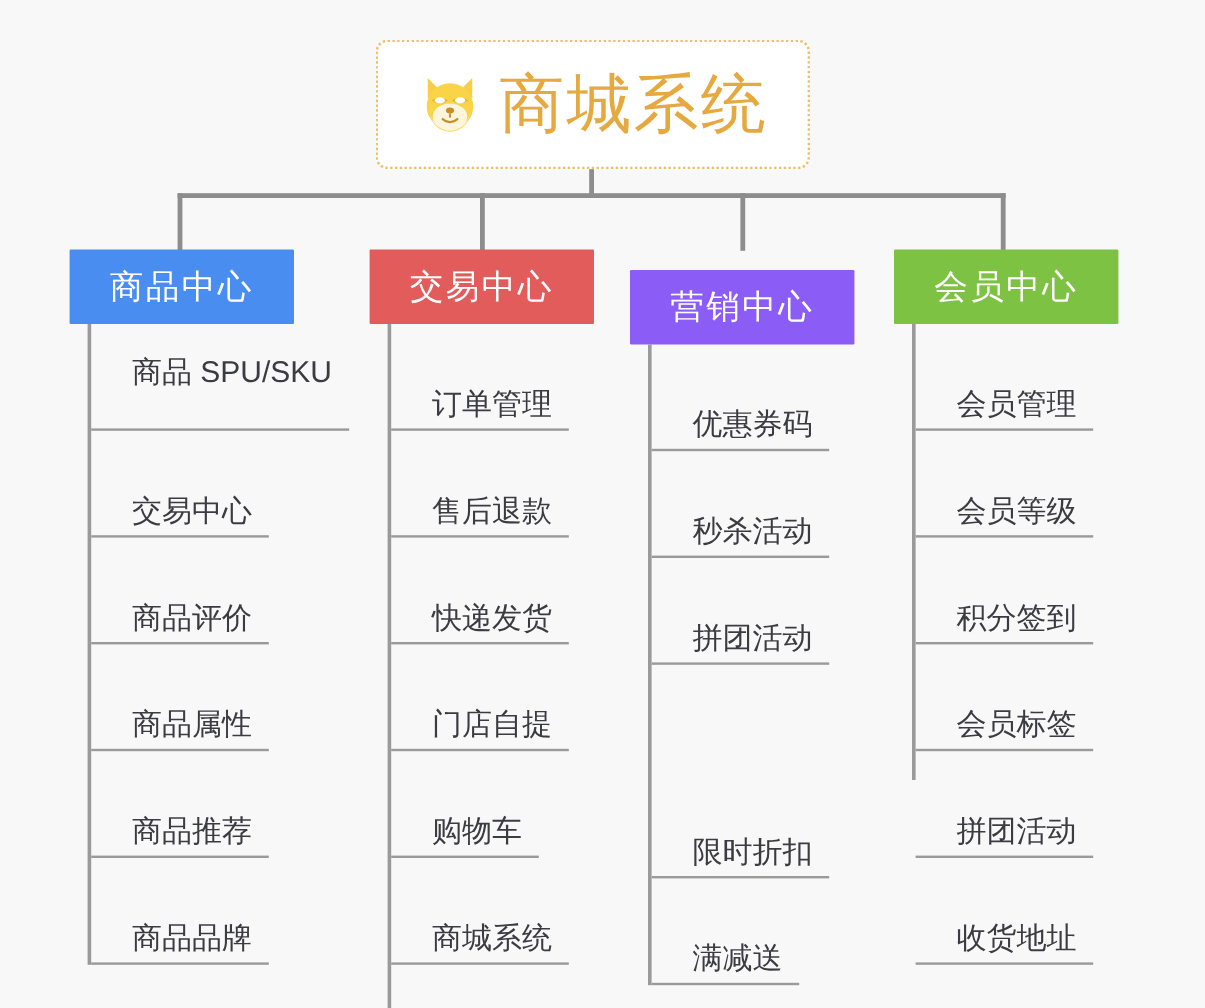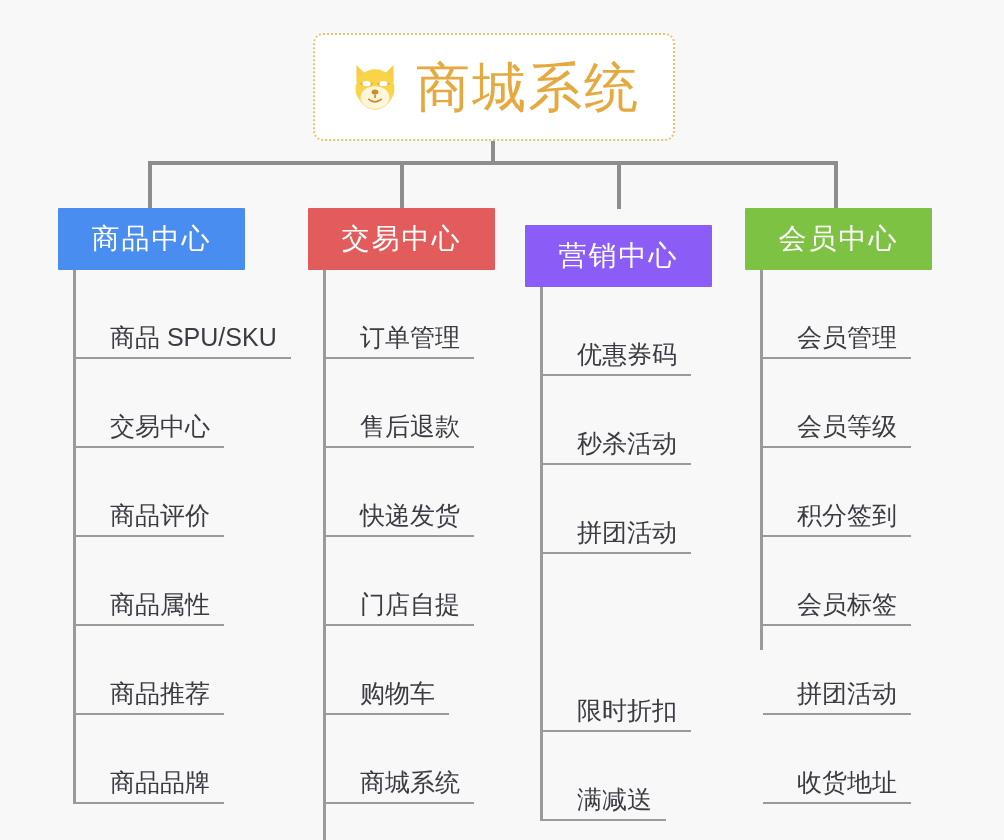--- a/index.html
+++ b/index.html
@@ -149,21 +149,21 @@
   <div class="conn conn-drop" style="left:148px;"></div>
   <div class="conn conn-drop" style="left:400px;"></div>
   <div class="conn conn-drop" style="left:617px;"></div>
   <div class="conn conn-drop" style="left:834px;"></div>
 
 <div class="column" style="left: 58px;">
       <div class="cat-box" style="background: rgb(74, 141, 240);">
         <span class="cat-label">商品中心</span>
       </div>
       <div class="leaf-list" style="height: 534px;">
-        <div class="leaf-item" style="top: 0px;">
+        <div class="leaf-item" style="top: 0px; align-items: center;">
           <span class="leaf-label">商品 SPU/SKU</span>
         </div>
         <div class="leaf-item" style="top: 89px;">
           <span class="leaf-label">交易中心</span>
         </div>
         <div class="leaf-item" style="top: 178px;">
           <span class="leaf-label">商品评价</span>
         </div>
         <div class="leaf-item" style="top: 267px;">
           <span class="leaf-label">商品属性</span>

